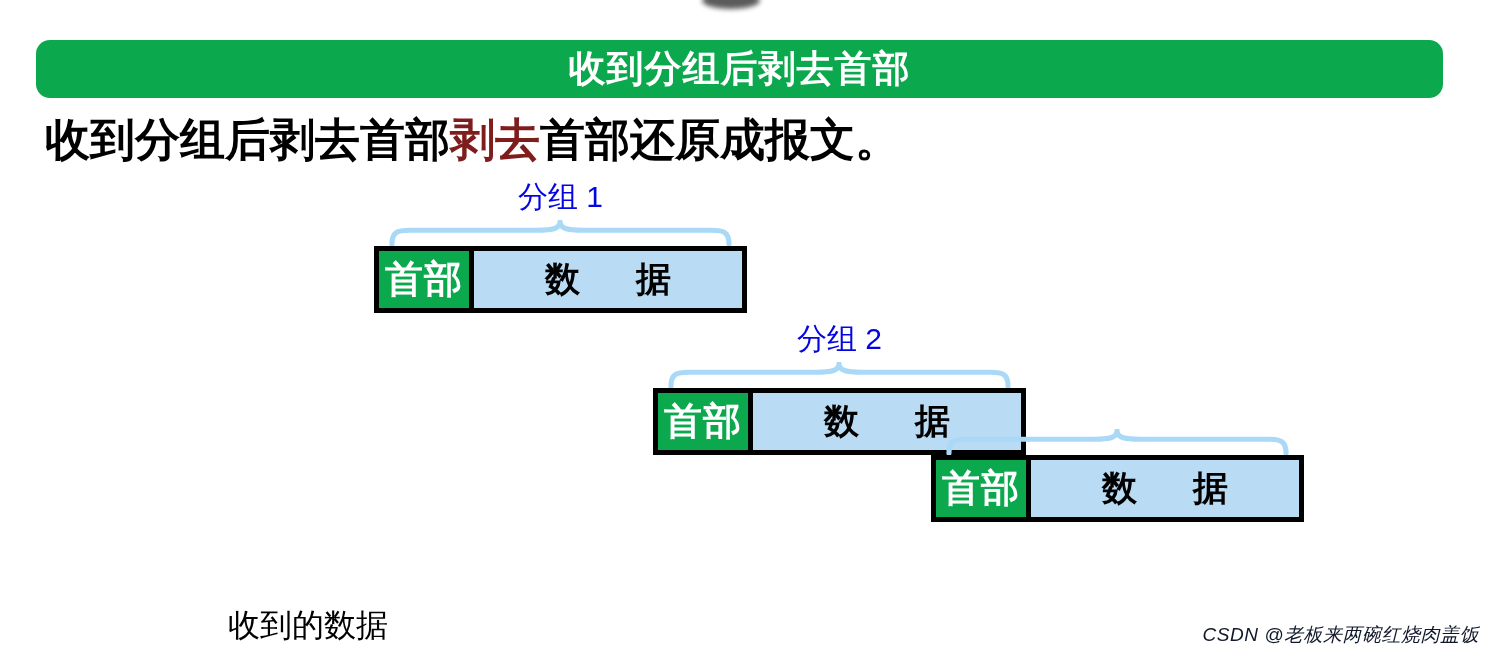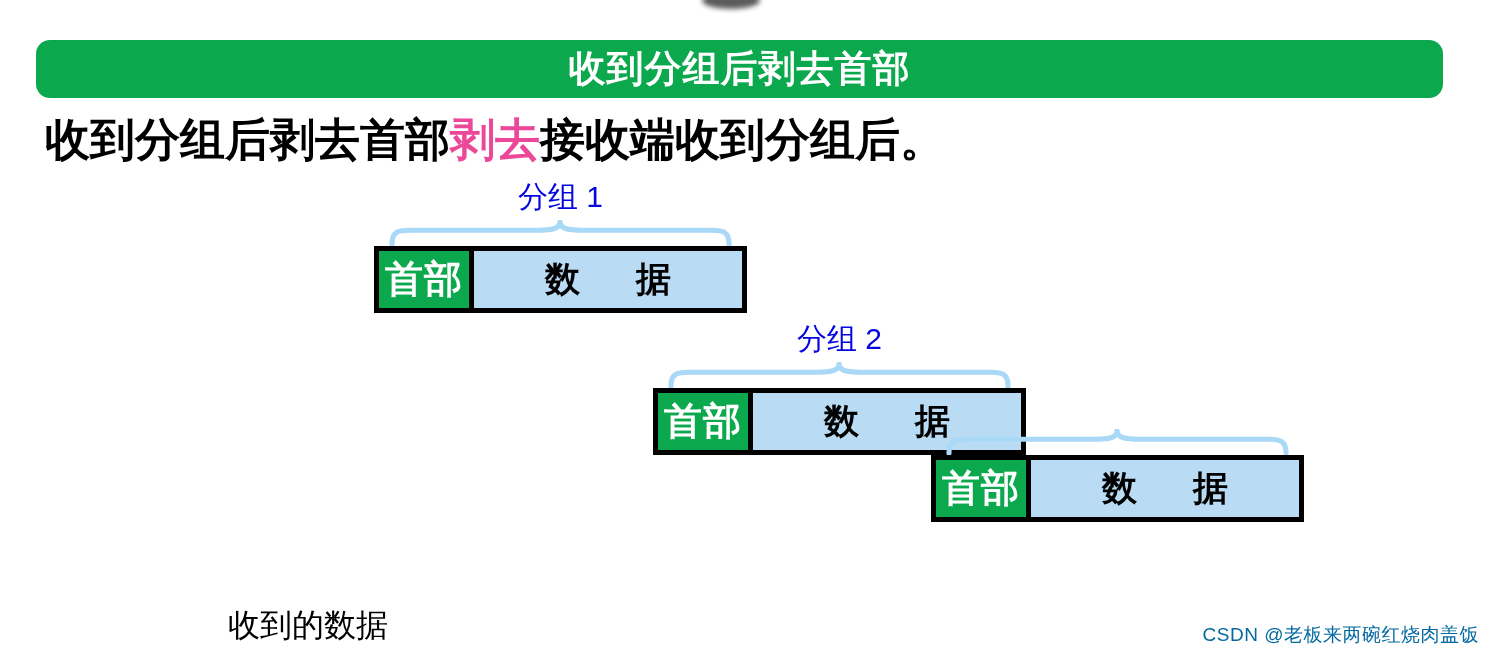--- a/index.html
+++ b/index.html
@@ -17,21 +17,21 @@
     position: absolute; left: 36px; top: 40px; width: 1407px; height: 58px;
     background: #0CA84E; border-radius: 14px;
     display: flex; align-items: center; justify-content: center;
     color: #ffffff; font-size: 37px; font-weight: bold; letter-spacing: 1px;
   }
 
   .subtitle {
     position: absolute; left: 45px; top: 110px;
     font-size: 45px; font-weight: bold; color: #000000; white-space: nowrap;
   }
-  .subtitle .hl { color: #ec4899; }
+  .subtitle .hl { color: #7f1d1d; }
 
   .packet { position: absolute; width: 373px; }
   .packet .pkt-label {
     height: 40px; text-align: center; font-size: 30px; font-weight: normal;
     color: #0505E0; line-height: 34px; white-space: nowrap;
   }
   .packet .brace { display: block; width: 373px; height: 26px; }
 
   .pkt-box {
     display: flex; width: 373px; height: 67px; border: 5px solid #000000; background: #B9DCF4;
@@ -51,35 +51,35 @@
   .packet-2 { left: 653px; top: 322px; }
   .packet-3 { left: 931px; top: 429px; }
 
   .received-label {
     position: absolute; left: 228px; top: 604px;
     font-size: 32px; font-weight: normal; color: #000000; white-space: nowrap;
   }
 
   .watermark {
     position: absolute; right: 8px; top: 622px;
-    font-size: 19px; color: #0369a1; letter-spacing: .5px; white-space: nowrap;
+    font-size: 19px; color: #0f172a; letter-spacing: .5px; white-space: nowrap; font-style: italic;
   }
 </style>
 </head>
 <body>
 
 <div class="slide">
 
   <div class="top-shadow"></div>
 
   <div class="title-banner">
     <span>收到分组后剥去首部</span>
   </div>
 
-  <div class="subtitle"><span>收到分组后剥去首部</span><span class="hl">剥去</span><span>接收端收到分组后。</span></div>
+  <div class="subtitle"><span>收到分组后剥去首部</span><span class="hl">剥去</span><span>首部还原成报文。</span></div>
 
   <div class="packet packet-1">
     <div class="pkt-label">分组 1</div>
     <svg class="brace" viewBox="0 0 373 28" xmlns="http://www.w3.org/2000/svg">
       <path d="M5,26 C5,13 11,11 24,11 L162,11 C176,11 186,10 186,2 C186,10 196,11 210,11 L349,11 C362,11 368,13 368,26" fill="none" stroke="#A9D9F7" stroke-width="5.5" stroke-linecap="round" stroke-linejoin="round"></path>
     </svg>
     <div class="pkt-box">
       <div class="pkt-header">首部</div>
       <div class="pkt-data">
         <span>数</span>

